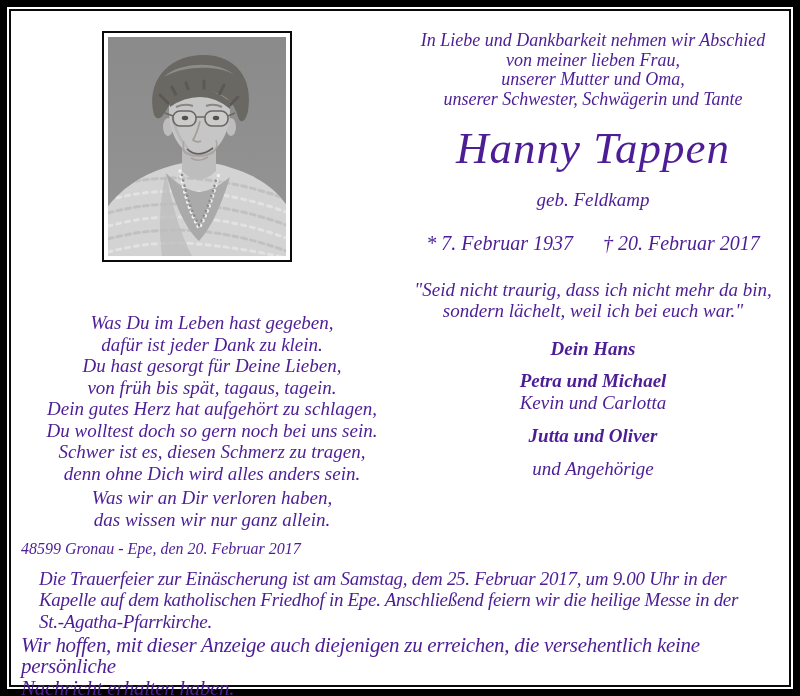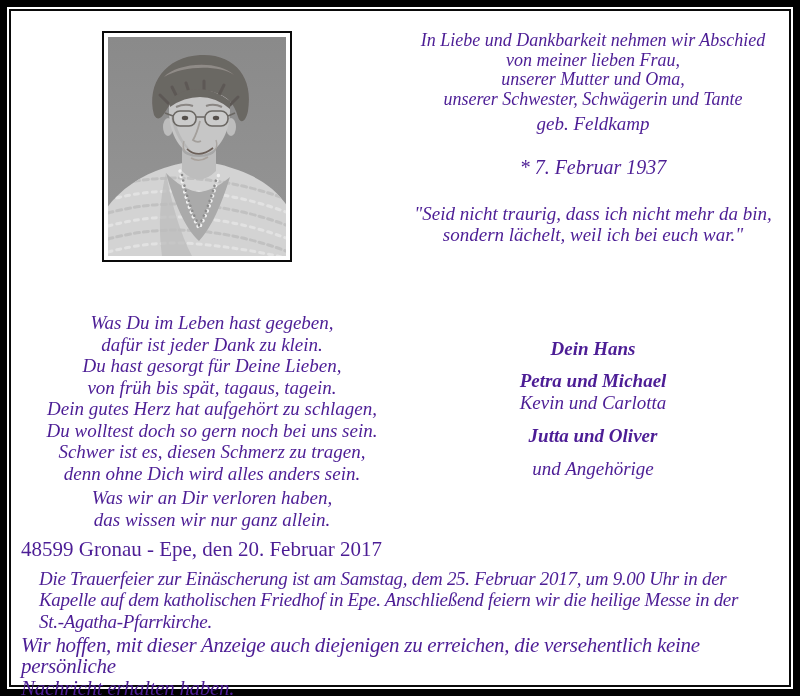--- a/index.html
+++ b/index.html
@@ -17,33 +17,33 @@
   
   .photo-frame{
     left:91px;top:20px;width:178px;height:219px;
     border:2px solid #0a0a0a;padding:4px;background:#fff;
   }
   .photo-frame svg{display:block;}
   
   .header-block{left:386px;top:20px;width:392px;text-align:center;font-style:italic;}
   .intro{font-size:18px;line-height:19.5px;white-space:pre-line;}
   .name{font-size:45px;line-height:50px;margin-top:14px;letter-spacing:1px;}
-  .maiden{font-size:19px;line-height:22px;margin-top:4px;font-family:Liberation Serif, serif;}
+  .maiden{font-size:19px;line-height:22px;margin-top:16px;font-family:Liberation Serif, serif;}
   .dates{margin-top:20px;font-size:20px;line-height:24px;display:flex;justify-content:center;gap:30px;}
   .quote{margin-top:24px;font-size:19px;line-height:21px;white-space:pre-line;}
   
   .family-block{left:386px;top:327px;width:392px;text-align:center;font-style:italic;font-size:19px;line-height:22px;}
   .family-block .bold{font-weight:bold;}
   .mt10{margin-top:10px;} .mt11{margin-top:11px;}
   
   .poem{left:8px;top:301px;width:386px;text-align:center;font-style:italic;font-size:19px;line-height:21.5px;}
   .poem .stanza{white-space:pre-line;}
   .poem .stanza2{margin-top:3px;}
   
-  .place-date{left:10px;top:526px;width:500px;font-size:21px;line-height:24px;}
+  .place-date{left:10px;top:526px;width:500px;font-style:italic;font-size:16px;line-height:24px;}
   .funeral{left:1px;top:557px;width:758px;font-style:italic;font-size:19px;line-height:21.4px;letter-spacing:-0.3px;white-space:pre-line;margin-left:27px;}
   .closing{left:10px;top:624px;width:758px;font-style:italic;font-size:21px;line-height:21.4px;letter-spacing:-0.3px;white-space:pre-line;}
 </style>
 </head>
 <body>
 
 <div class="page">
   <div class="inner">
 
     <div class="abs photo-frame">
@@ -112,23 +112,25 @@
           <path d="M74,138 C79,162 85,178 91,188 C97,178 103,162 109,140" stroke="#8a8a8a" stroke-width="2.6" stroke-linecap="round" stroke-dasharray="0.1,5.2" fill="none"></path>
         </g>
       </svg>
     </div>
 
     <div class="abs header-block">
       <div class="intro">In Liebe und Dankbarkeit nehmen wir Abschied
 von meiner lieben Frau,
 unserer Mutter und Oma,
 unserer Schwester, Schwägerin und Tante</div>
+      <div class="name">Hanny Tappen</div>
       <div class="maiden">geb. Feldkamp</div>
       <div class="dates">
         <span>* 7. Februar 1937</span>
+        <span>† 20. Februar 2017</span>
       </div>
       <div class="quote">"Seid nicht traurig, dass ich nicht mehr da bin,
 sondern lächelt, weil ich bei euch war."</div>
     </div>
 
     <div class="abs family-block">
       <div class="bold">Dein Hans</div>
       <div class="bold mt10">Petra und Michael</div>
       <div>Kevin und Carlotta</div>
       <div class="bold mt11">Jutta und Oliver</div>

